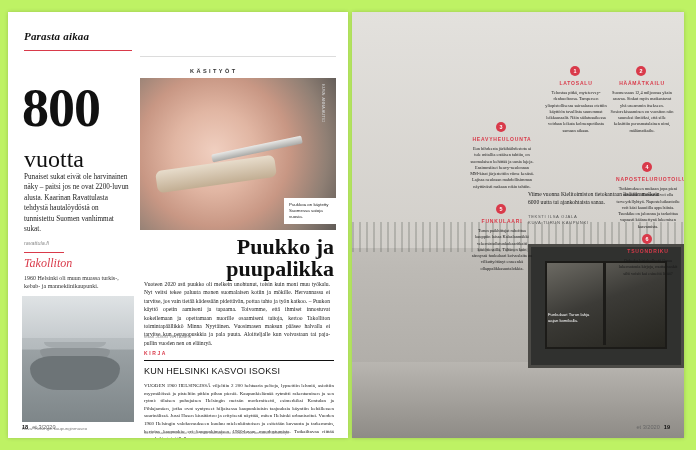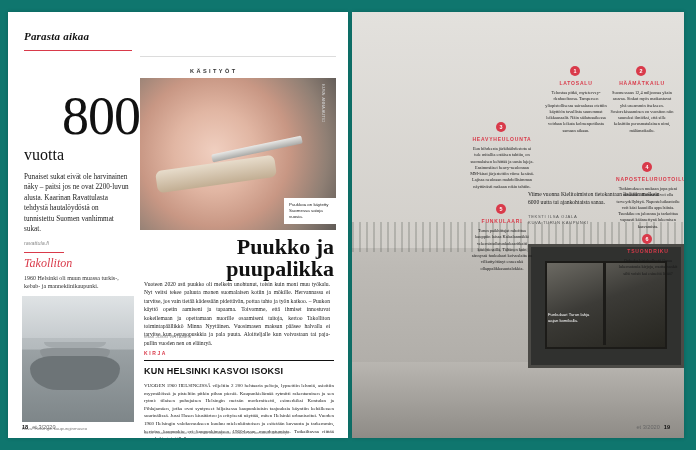--- a/index.html
+++ b/index.html
@@ -10,21 +10,21 @@
   body {
     width: 696px;
     height: 450px;
     font-family: "Liberation Sans", sans-serif;
     overflow: hidden;
   }
   .spread {
     position: relative;
     width: 696px;
     height: 450px;
-    background: #0f766e;
+    background: #bef264;
     display: flex;
   }
   .page {
     position: relative;
     background: #ffffff;
     height: 426px;
     margin-top: 12px;
     overflow: hidden;
   }
   .page-left {
@@ -54,35 +54,34 @@
     position: absolute;
     left: 16px;
     top: 38px;
     width: 108px;
     height: 1px;
     background: #d93a4a;
   }
   .big-number {
     position: absolute;
     left: 14px;
-    top: 80px;
+    top: 72px;
     font-family: "Liberation Serif", serif;
     font-size: 54px;
-    font-weight: normal;
+    font-weight: bold;
     letter-spacing: -1px;
     color: #111;
     line-height: 0.9;
-    margin-left: 40px;
   }
   .big-number-sub {
     position: absolute;
     left: 16px;
     top: 134px;
     font-family: "Liberation Serif", serif;
-    font-size: 16px;
+    font-size: 24px;
     color: #111;
   }
   .lead-par {
     position: absolute;
     left: 16px;
     top: 160px;
     width: 106px;
     font-family: "Liberation Serif", serif;
     font-size: 7.2px;
     line-height: 1.45;
@@ -277,21 +276,21 @@
     width: 190px;
     height: 1px;
     background: #111;
   }
   .kirja-title {
     position: absolute;
     left: 136px;
     top: 354px;
     width: 190px;
     font-size: 9px;
-    font-weight: bold;
+    font-weight: normal;
     color: #111;
     letter-spacing: 0.2px;
   }
   .kirja-body {
     position: absolute;
     left: 136px;
     top: 370px;
     width: 190px;
     font-family: "Liberation Serif", serif;
     font-size: 5px;

